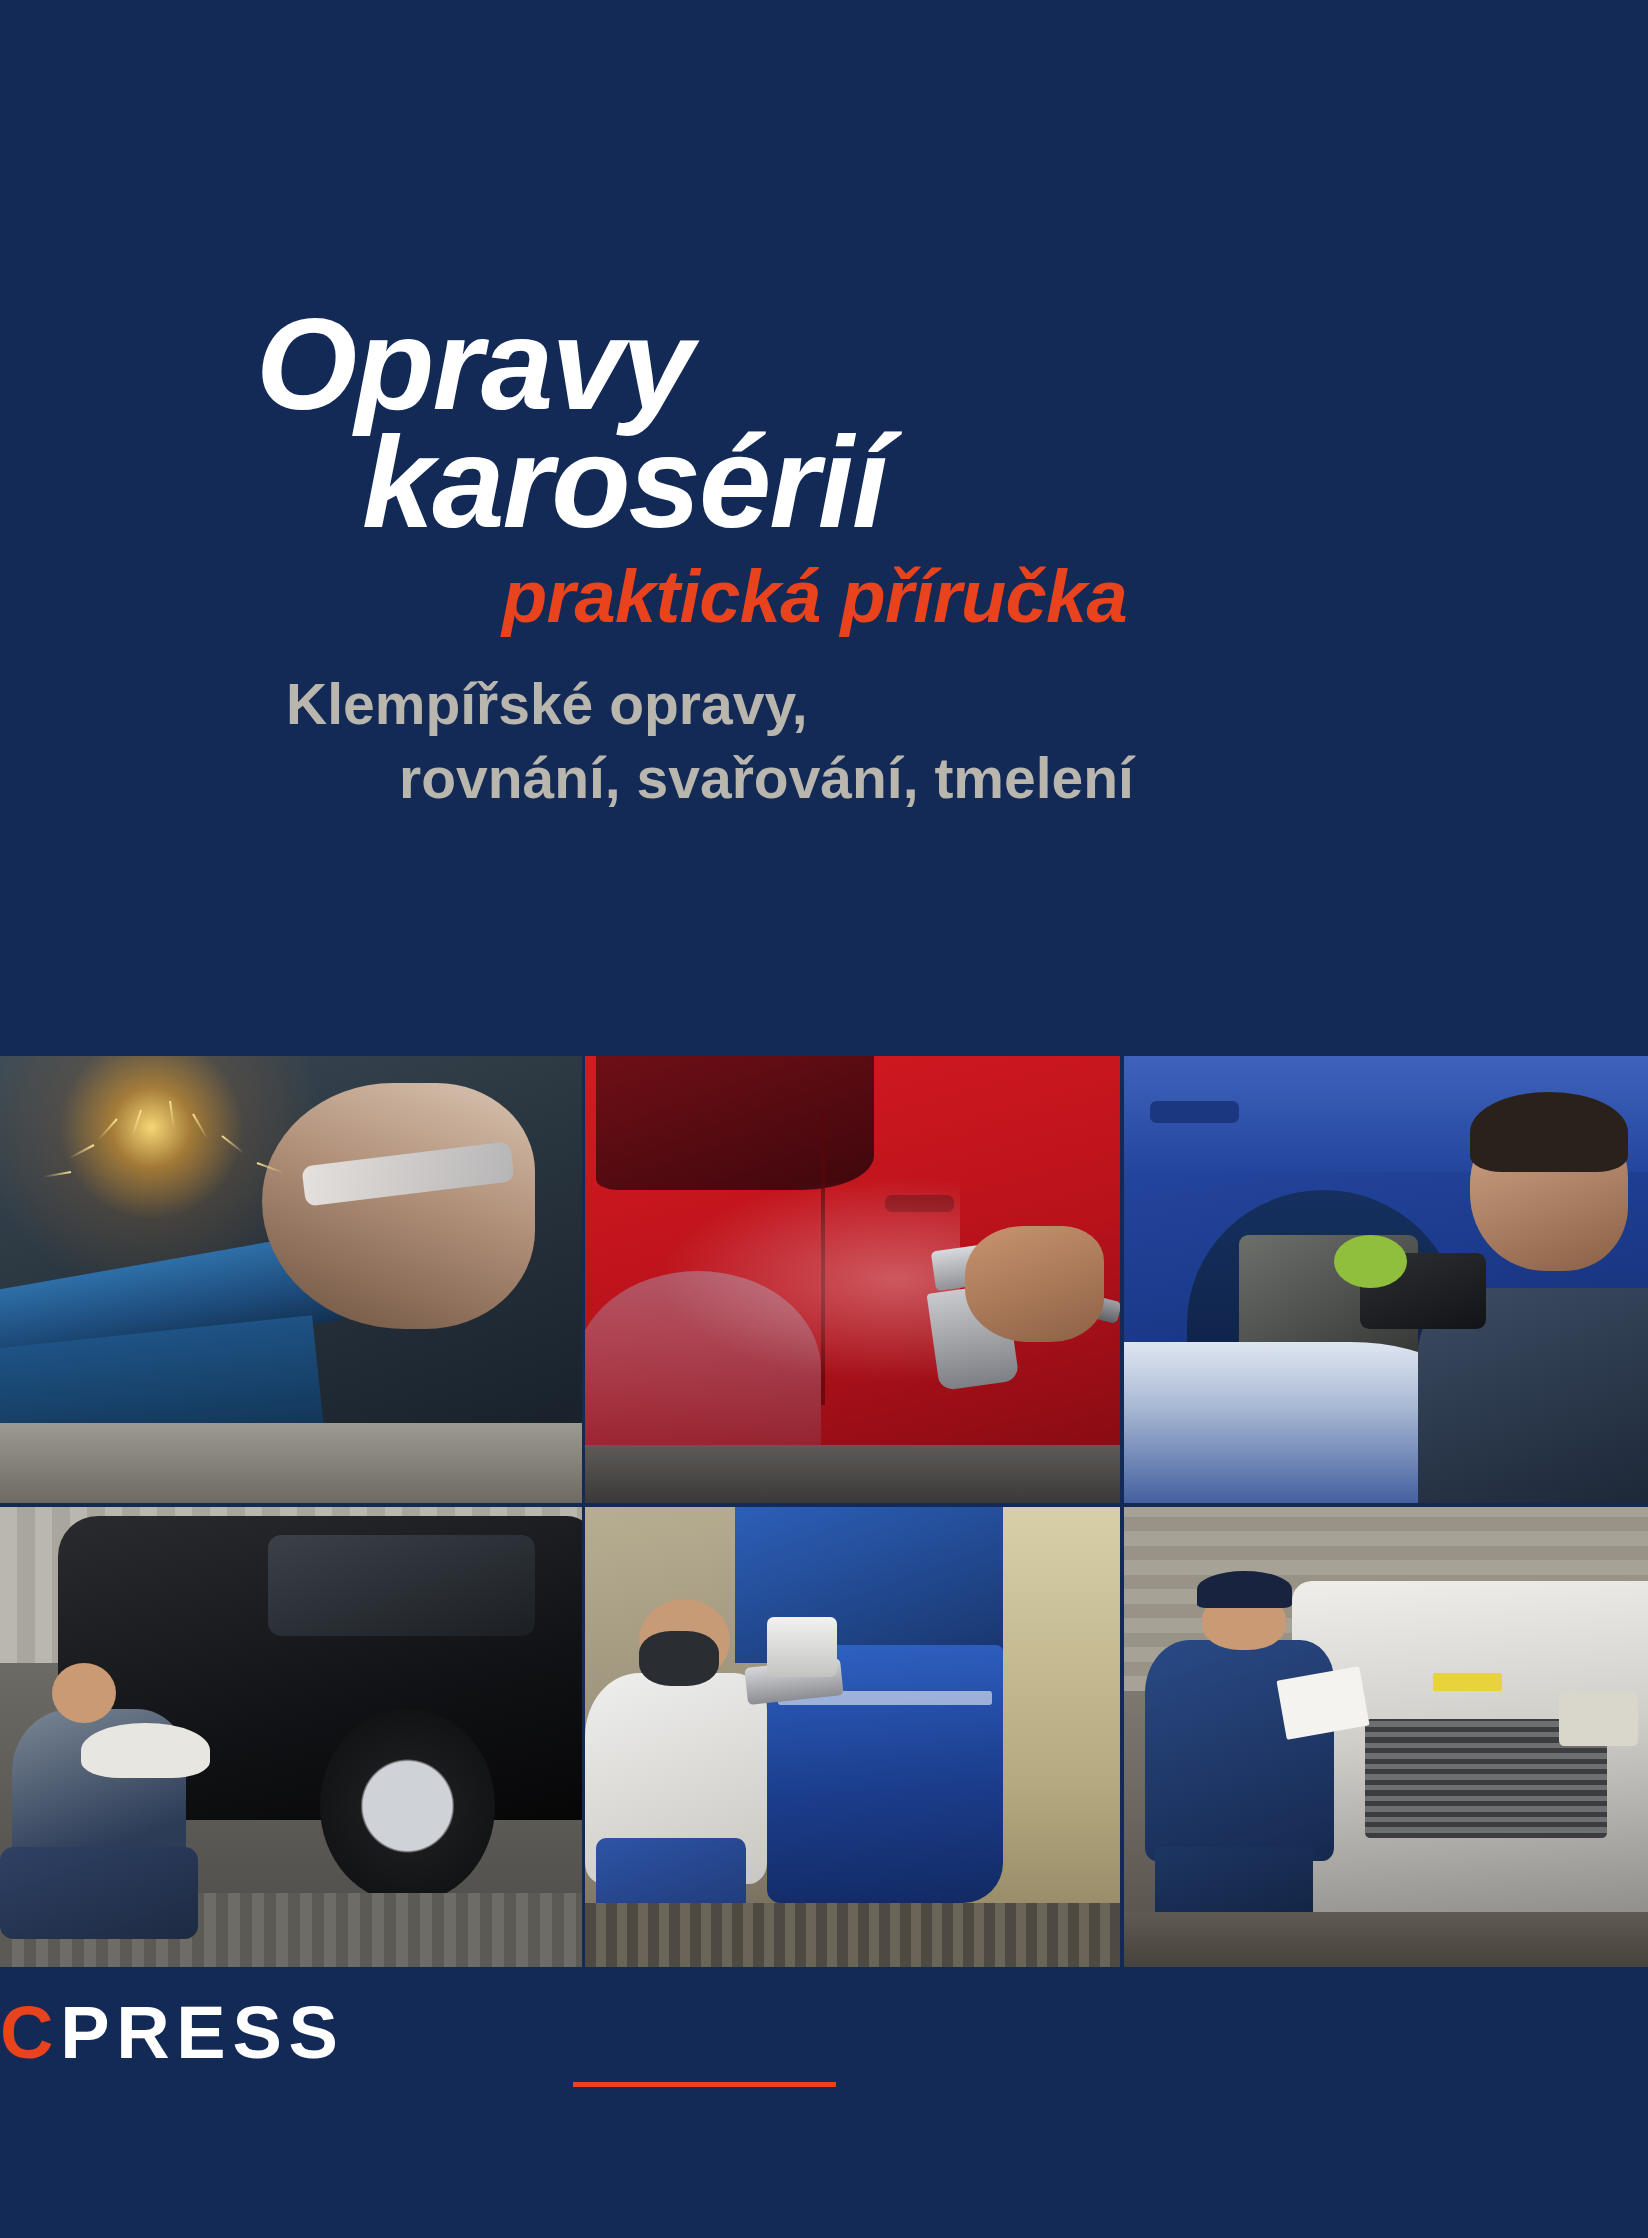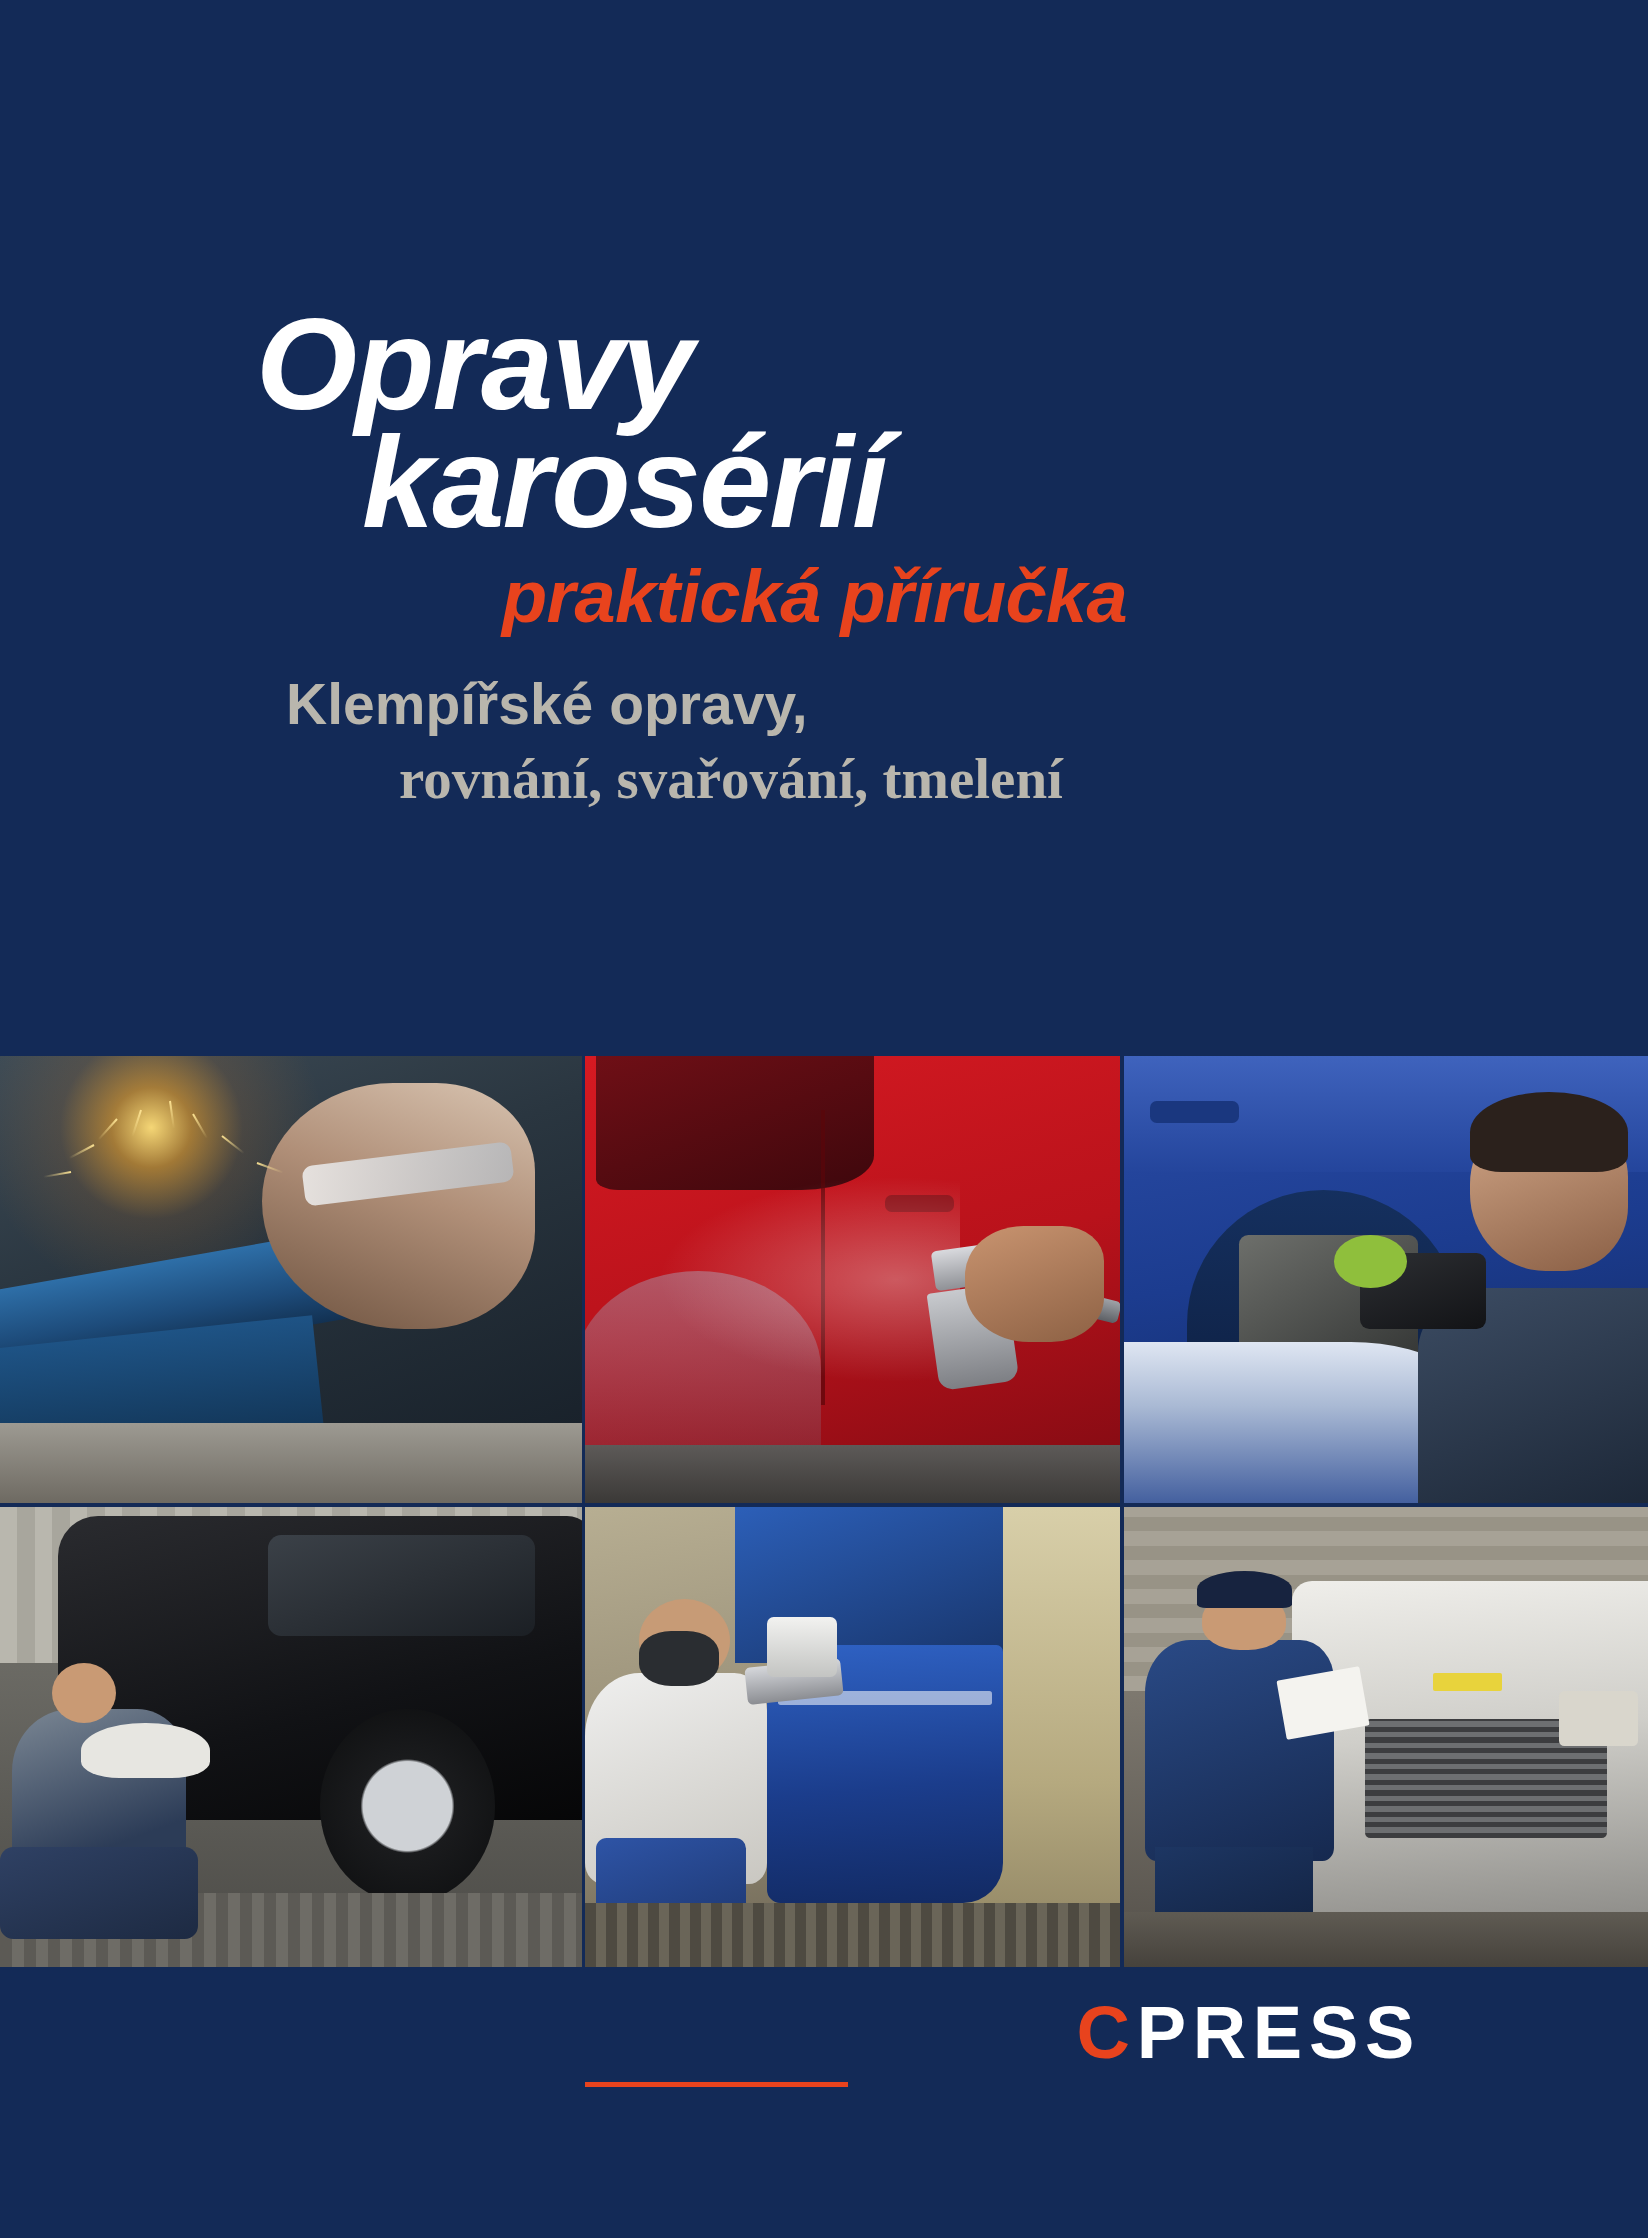--- a/index.html
+++ b/index.html
@@ -540,24 +540,24 @@
   .p6 .floor {
     position: absolute;
     left: 0; bottom: 0;
     width: 100%; height: 12%;
     background: linear-gradient(180deg, #5f5b53, #46423c);
   }
 
   
   .publisher {
     position: absolute;
-    left: 12px;
+    left: 0;
     bottom: 152px;
     width: 1409px;
-    text-align: right;
+    text-align: left;
   }
   .publisher-name {
     color: #ffffff;
     font-weight: bold;
     font-size: 74px;
     letter-spacing: 6.7px;
     line-height: 1;
     display: inline-block;
     position: relative;
   }
@@ -575,21 +575,21 @@
 <body>
 
 <div class="cover">
 
 
   <div class="title-block">
     <div class="title-line t1">Opravy</div>
     <div class="title-line t3">karosérií</div>
     <div class="subtitle">praktická příručka</div>
     <div class="desc d1">Klempířské opravy,</div>
-    <div class="desc d2" style="margin-top:4px;font-family:Liberation Serif, serif;">rovnání, svařování, tmelení</div>
+    <div class="desc d2" style="margin-top:4px;">rovnání, svařování, tmelení</div>
   </div>
 
   <div class="photo-grid">
 
     <div class="cell">
       <div class="photo p1">
         <div class="car-edge"></div>
         <div class="car-edge2"></div>
         <div class="visor"></div>
         <div class="glasses"></div>

